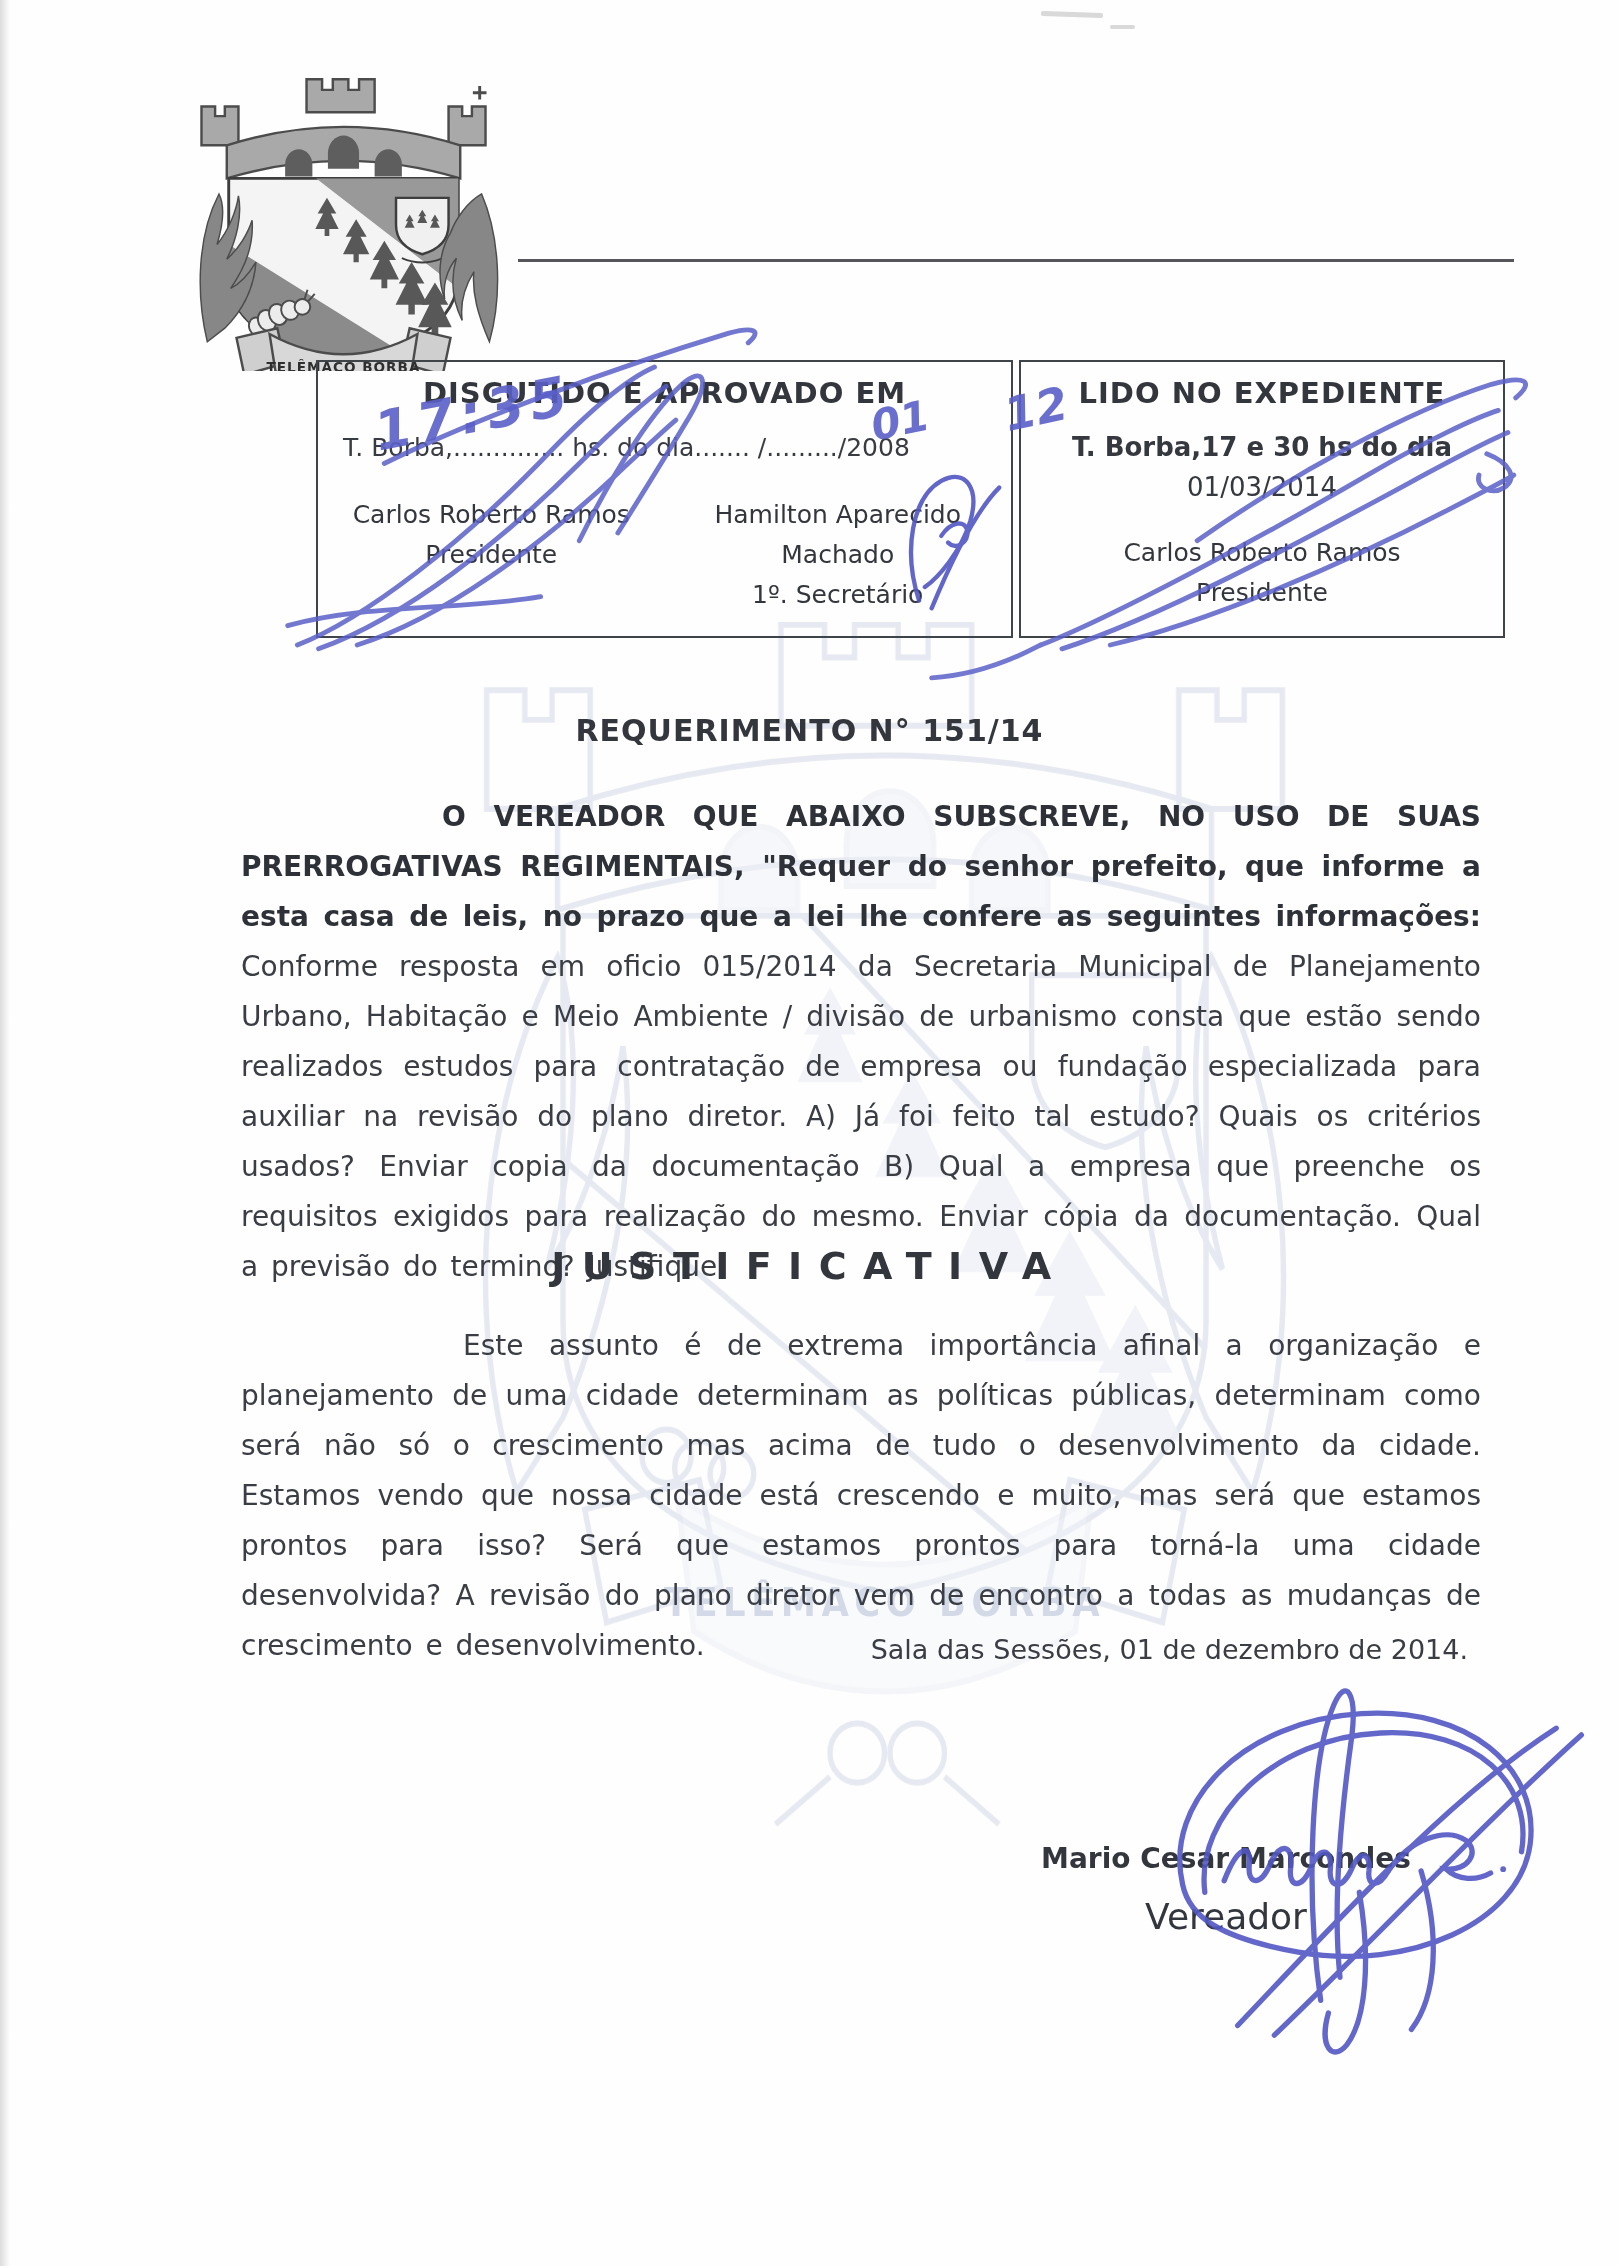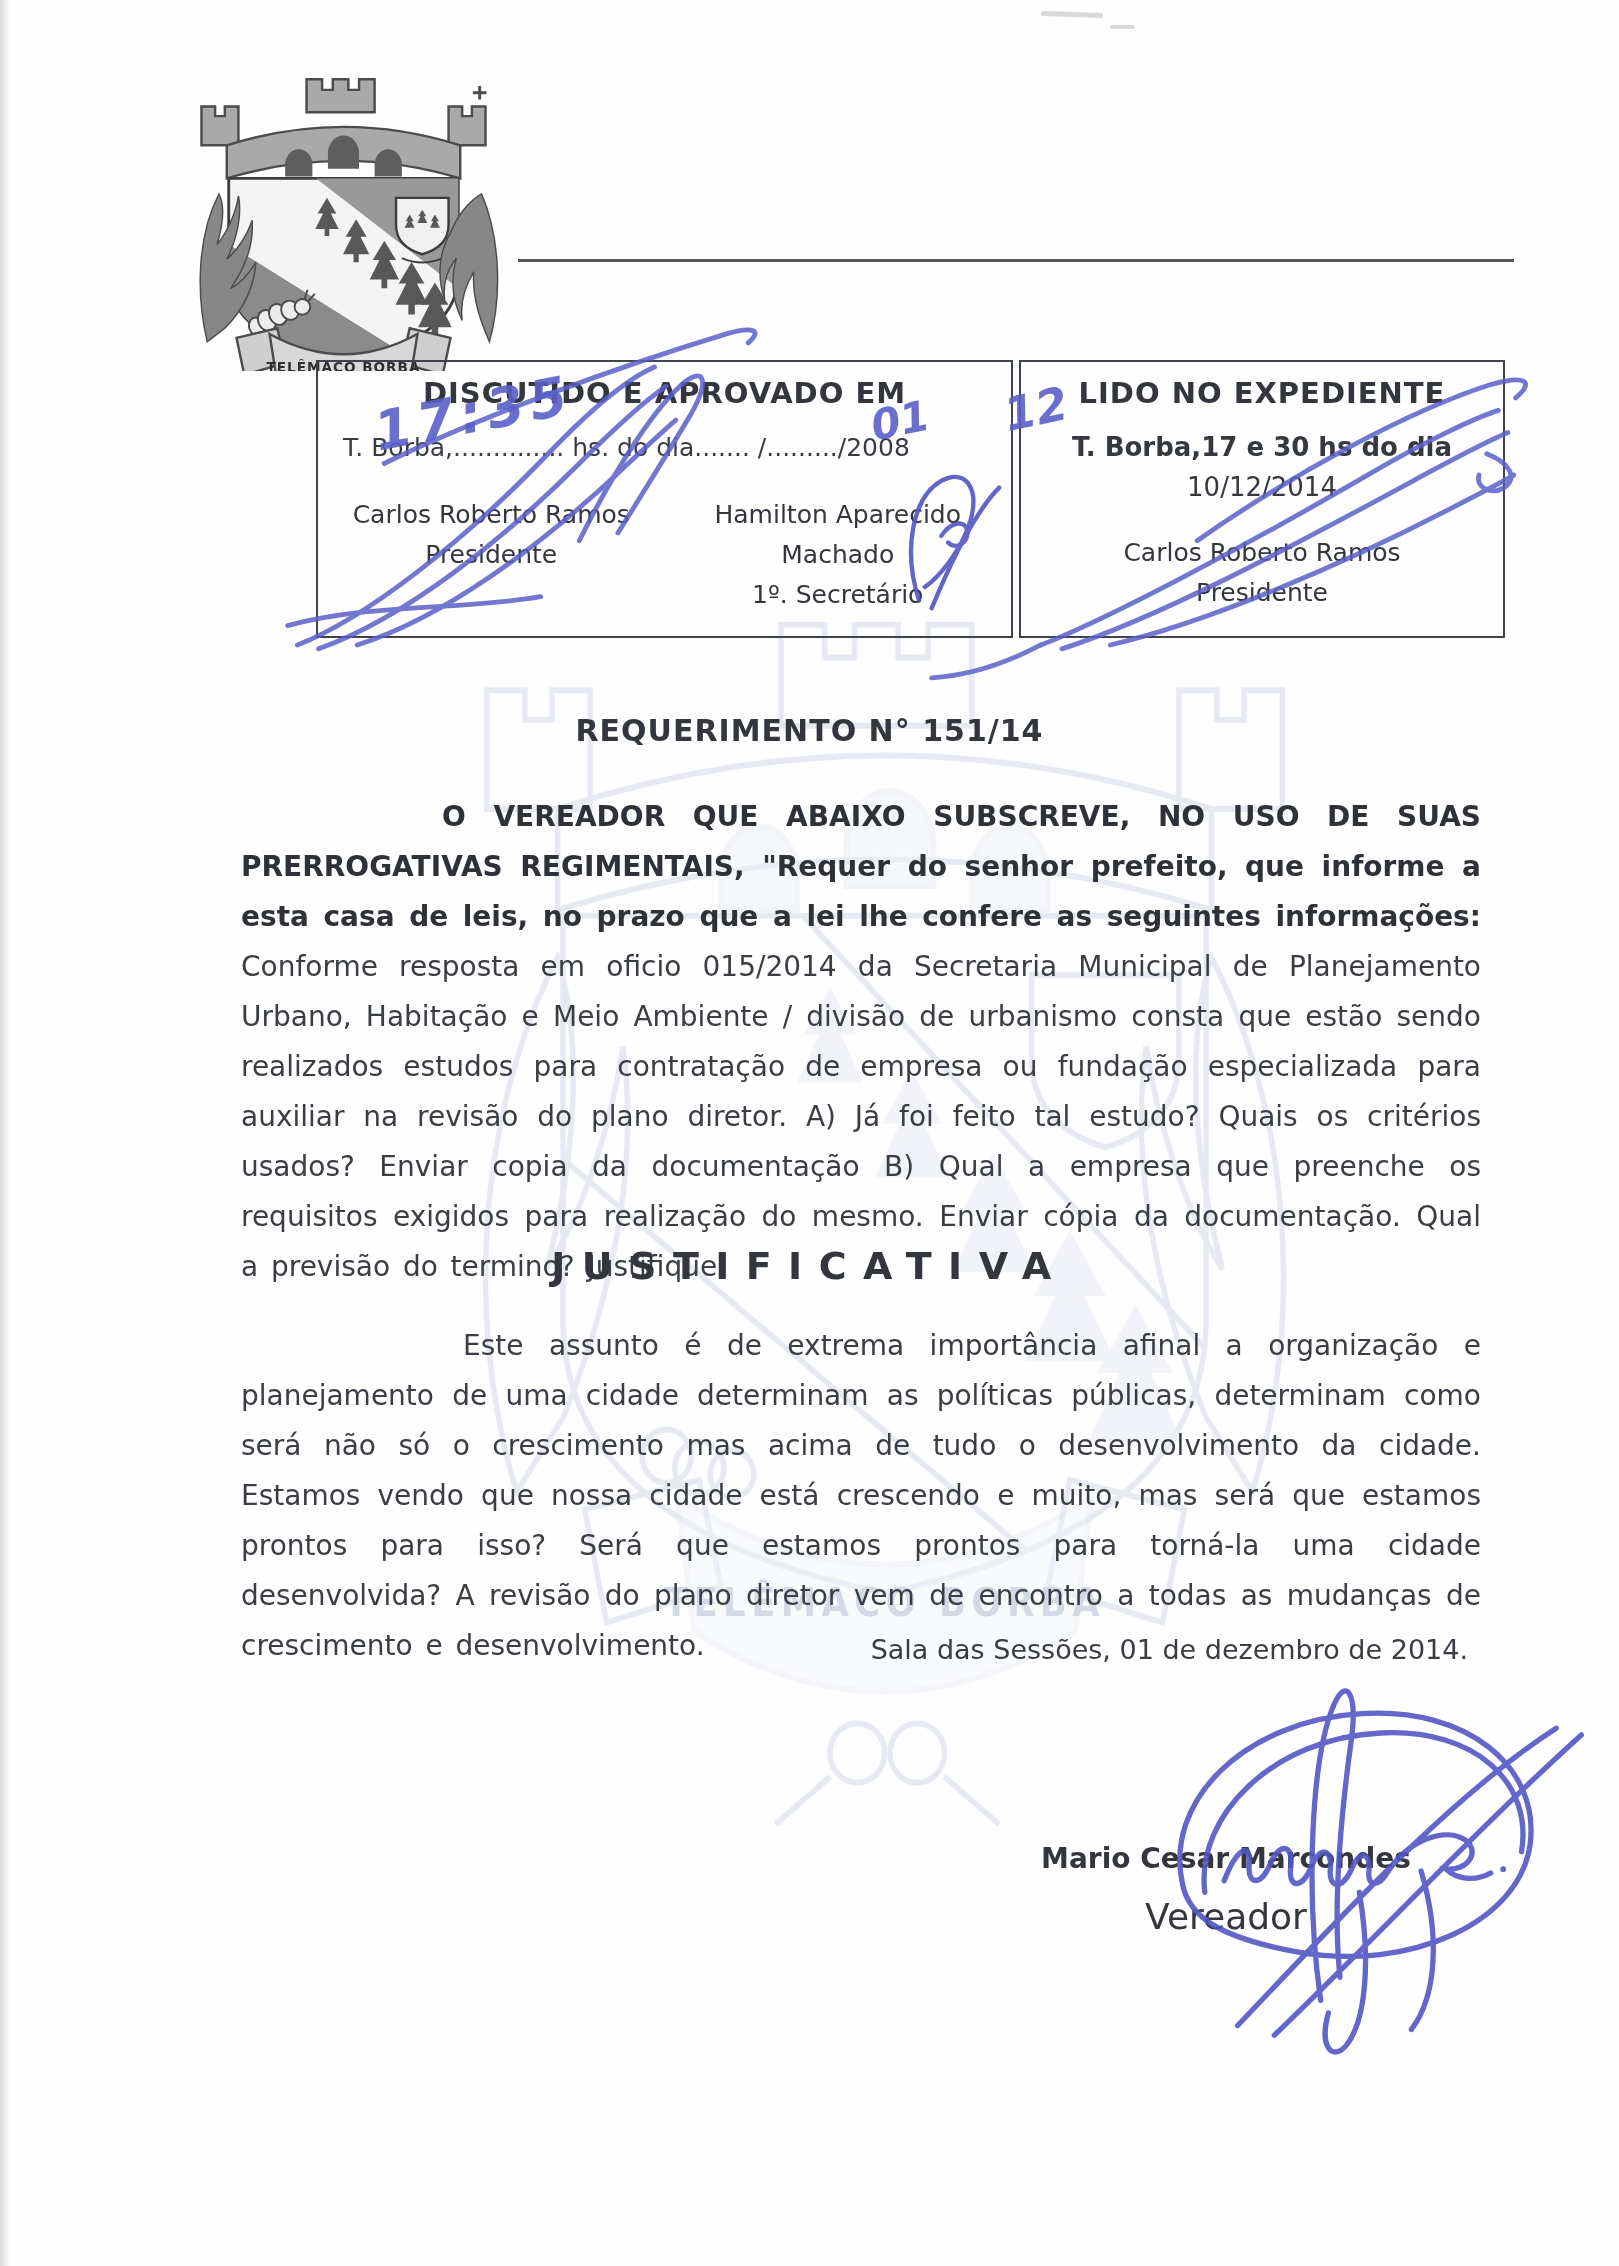--- a/index.html
+++ b/index.html
@@ -174,21 +174,21 @@
         </div>
         <div class="signer">
           <div>Hamilton Aparecido Machado</div>
           <div>1º. Secretário</div>
         </div>
       </div>
     </div>
     <div class="stampbox stamp-right">
       <div class="stamp-title">LIDO NO EXPEDIENTE</div>
       <div class="stamp-center1">T. Borba,17 e 30 hs do dia</div>
-      <div class="stamp-center2">10/12/2014</div>
+      <div class="stamp-center2">01/03/2014</div>
       <div class="signer-single">
         <div>Carlos Roberto Ramos</div>
         <div>Presidente</div>
       </div>
     </div>
   </div>
 
   <div class="hw hw-time">17:35</div>
   <div class="hw hw-day">01</div>
   <div class="hw hw-month">12</div>

